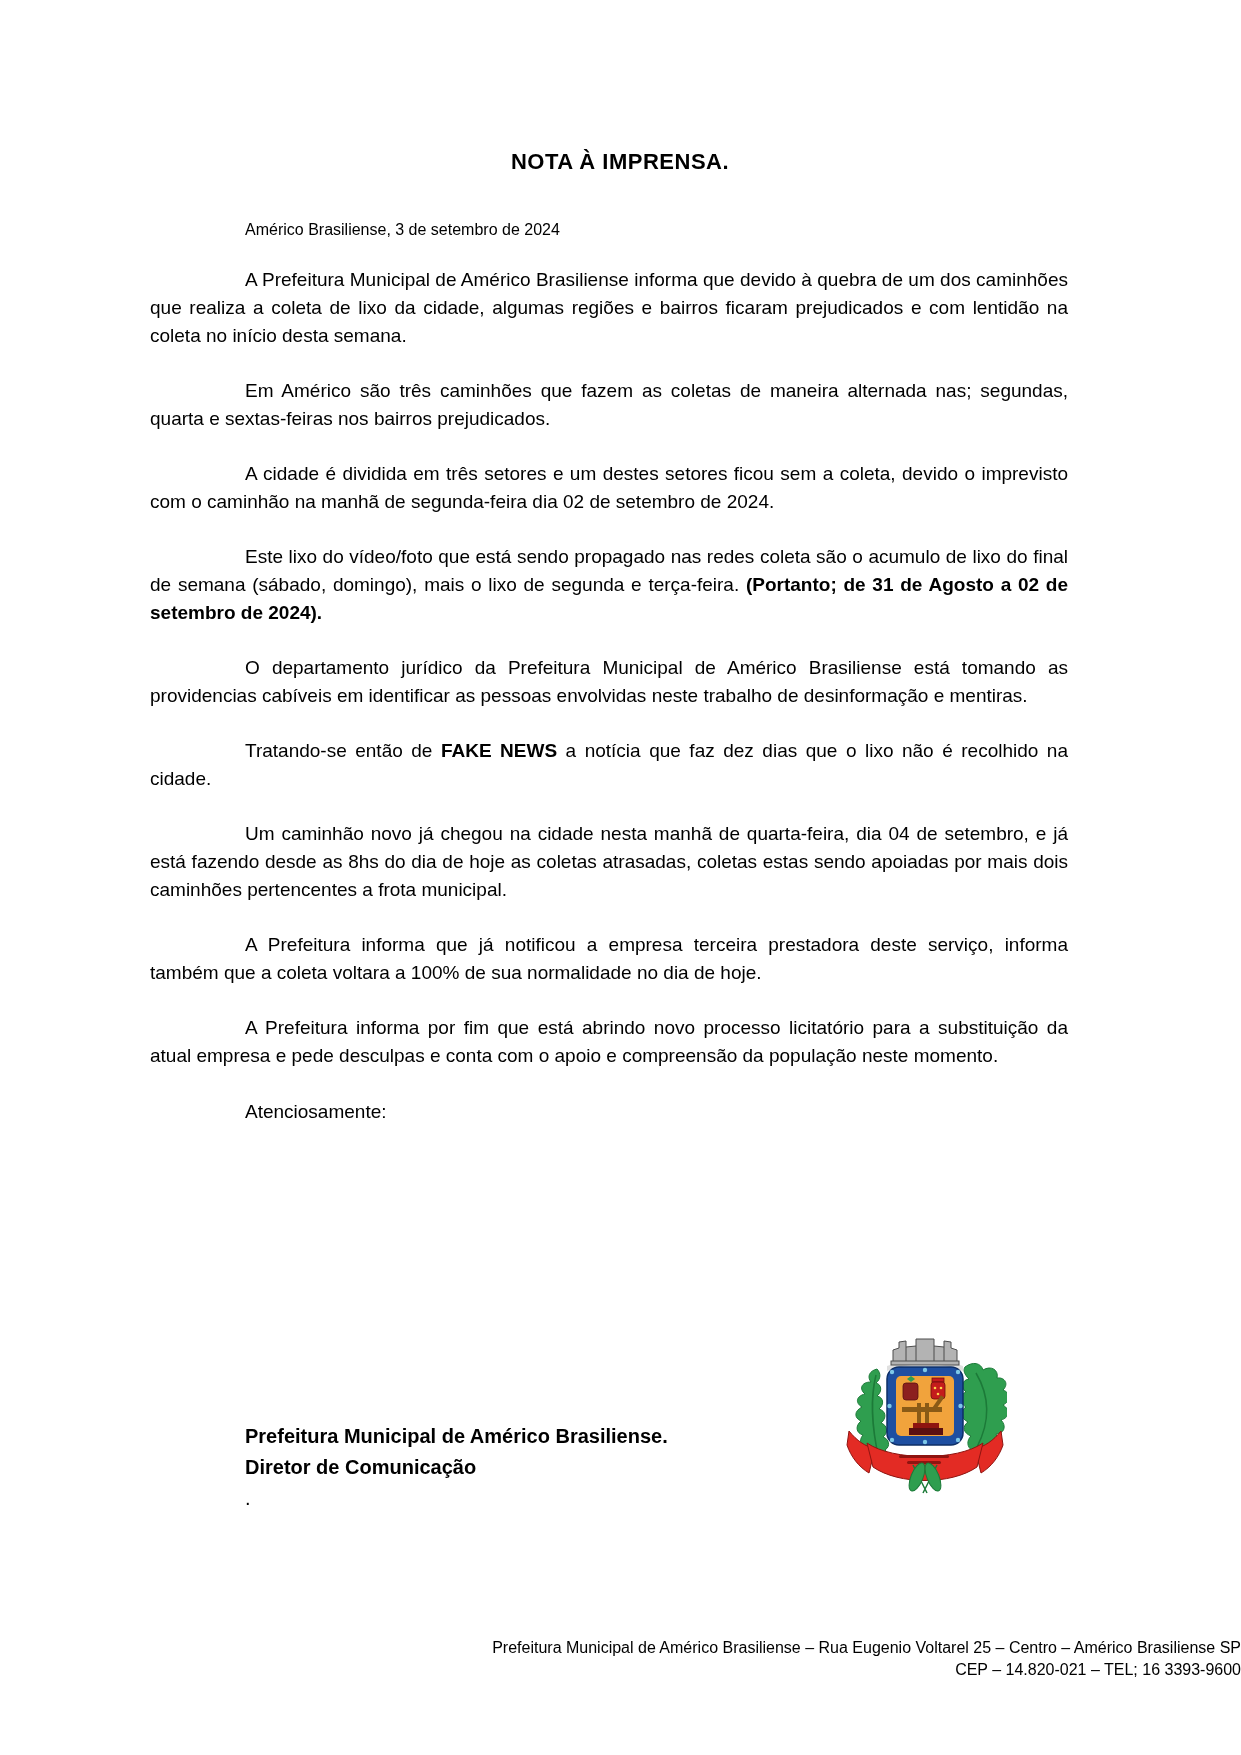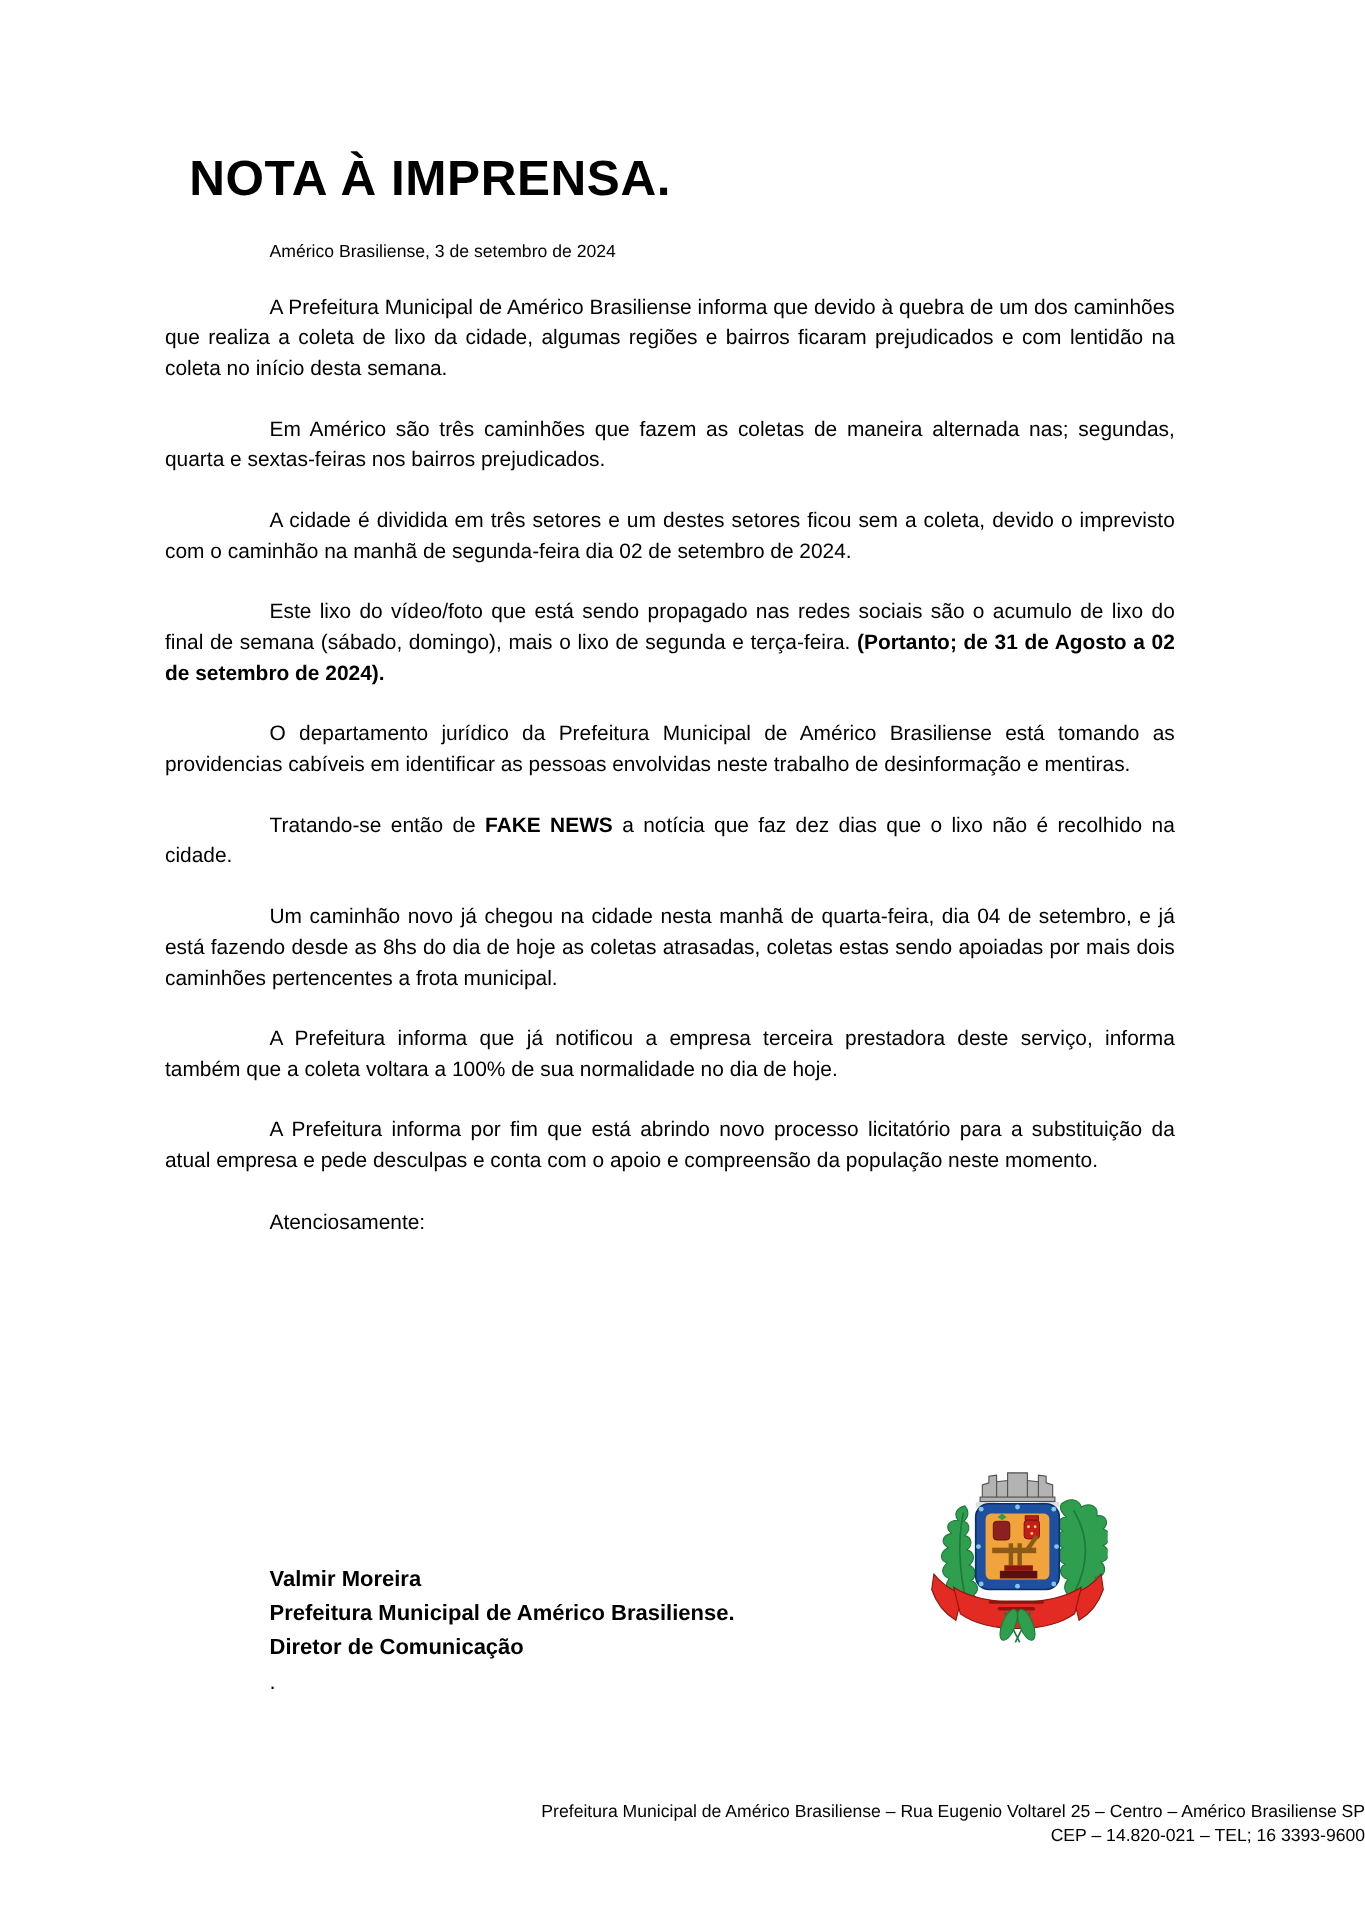--- a/index.html
+++ b/index.html
@@ -12,24 +12,24 @@
     font-family:"Liberation Sans", sans-serif;
     overflow:hidden;
   }
   .content{
     position:absolute;
     left:150px;
     top:142px;
     width:918px;
   }
   h1.doc-title{
-    font-size:45px;
+    font-size:22px;
     font-weight:700;
     line-height:40px;
-    text-align:left;
+    text-align:center;
     margin:0 0 34px 0;
     padding-left:22px;
     letter-spacing:0.5px;
   }
   .dateline{
     font-size:16px;
     line-height:28px;
     margin:0 0 22px 0;
     text-indent:95px;
   }
@@ -95,32 +95,31 @@
 
 <div class="page">
 
   <div class="content">
     <h1 class="doc-title">NOTA À IMPRENSA.</h1>
     <p class="dateline">Américo Brasiliense, 3 de setembro de 2024</p>
     <div class="body-paragraphs" id="paragraphs">
         <p><span>A Prefeitura Municipal de Américo Brasiliense informa que devido à quebra de um dos caminhões que realiza a coleta de lixo da cidade, algumas regiões e bairros ficaram prejudicados e com lentidão na coleta no início desta semana.</span></p>
         <p><span>Em Américo são três caminhões que fazem as coletas de maneira alternada nas; segundas, quarta e sextas-feiras nos bairros prejudicados.</span></p>
         <p><span>A cidade é dividida em três setores e um destes setores ficou sem a coleta, devido o imprevisto com o caminhão na manhã de segunda-feira dia 02 de setembro de 2024.</span></p>
-        <p><span>Este lixo do vídeo/foto que está sendo propagado nas redes sociais são o acumulo de lixo do final de semana (sábado, domingo), mais o lixo de segunda e terça-feira. </span><span class="b">(Portanto; de 31 de Agosto a 02 de setembro de 2024).</span></p>
+        <p><span>Este lixo do vídeo/foto que está sendo propagado nas redes coleta são o acumulo de lixo do final de semana (sábado, domingo), mais o lixo de segunda e terça-feira. </span><span class="b">(Portanto; de 31 de Agosto a 02 de setembro de 2024).</span></p>
         <p><span>O departamento jurídico da Prefeitura Municipal de Américo Brasiliense está tomando as providencias cabíveis em identificar as pessoas envolvidas neste trabalho de desinformação e mentiras.</span></p>
         <p><span>Tratando-se então de </span><span class="b">FAKE NEWS</span><span> a notícia que faz dez dias que o lixo não é recolhido na cidade.</span></p>
         <p><span>Um caminhão novo já chegou na cidade nesta manhã de quarta-feira, dia 04 de setembro, e já está fazendo desde as 8hs do dia de hoje as coletas atrasadas, coletas estas sendo apoiadas por mais dois caminhões pertencentes a frota municipal.</span></p>
         <p><span>A Prefeitura informa que já notificou a empresa terceira prestadora deste serviço, informa também que a coleta voltara a 100% de sua normalidade no dia de hoje.</span></p>
         <p><span>A Prefeitura informa por fim que está abrindo novo processo licitatório para a substituição da atual empresa e pede desculpas e conta com o apoio e compreensão da população neste momento.</span></p>
       </div>
     <p class="closing">Atenciosamente:</p>
   </div>
 
   <div class="signature">
-    <div>Valmir Moreira</div>
     <div>Prefeitura Municipal de Américo Brasiliense.</div>
     <div>Diretor de Comunicação</div>
     <div class="dot">.</div>
   </div>
 
   <svg class="emblem" viewBox="0 0 164 162" aria-hidden="true">
 
     <g>
       <path class="f-branch" d="M34,34 C26,36 24,42 28,47 C18,47 16,54 22,59 C13,61 12,68 19,72 C11,76 11,83 18,86 C12,91 13,98 20,100 C15,106 18,112 25,113 C22,119 26,124 32,123 C32,129 38,132 43,128 C48,124 46,118 42,115 C48,111 46,104 40,102 C46,97 44,90 38,88 C44,83 43,76 36,74 C42,69 40,62 34,61 C40,56 38,49 33,48 C38,44 38,38 34,34 Z"></path>
       <path class="s-vein" d="M33,40 C28,60 28,90 36,124"></path>

